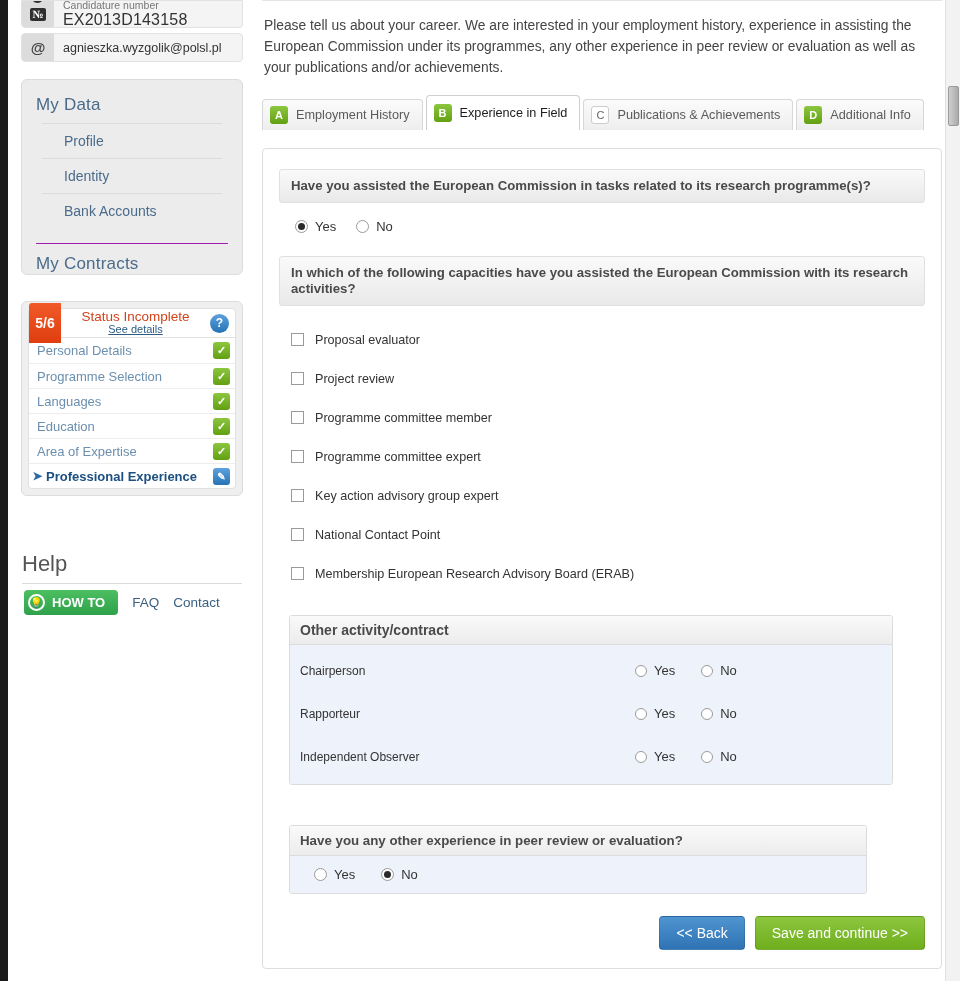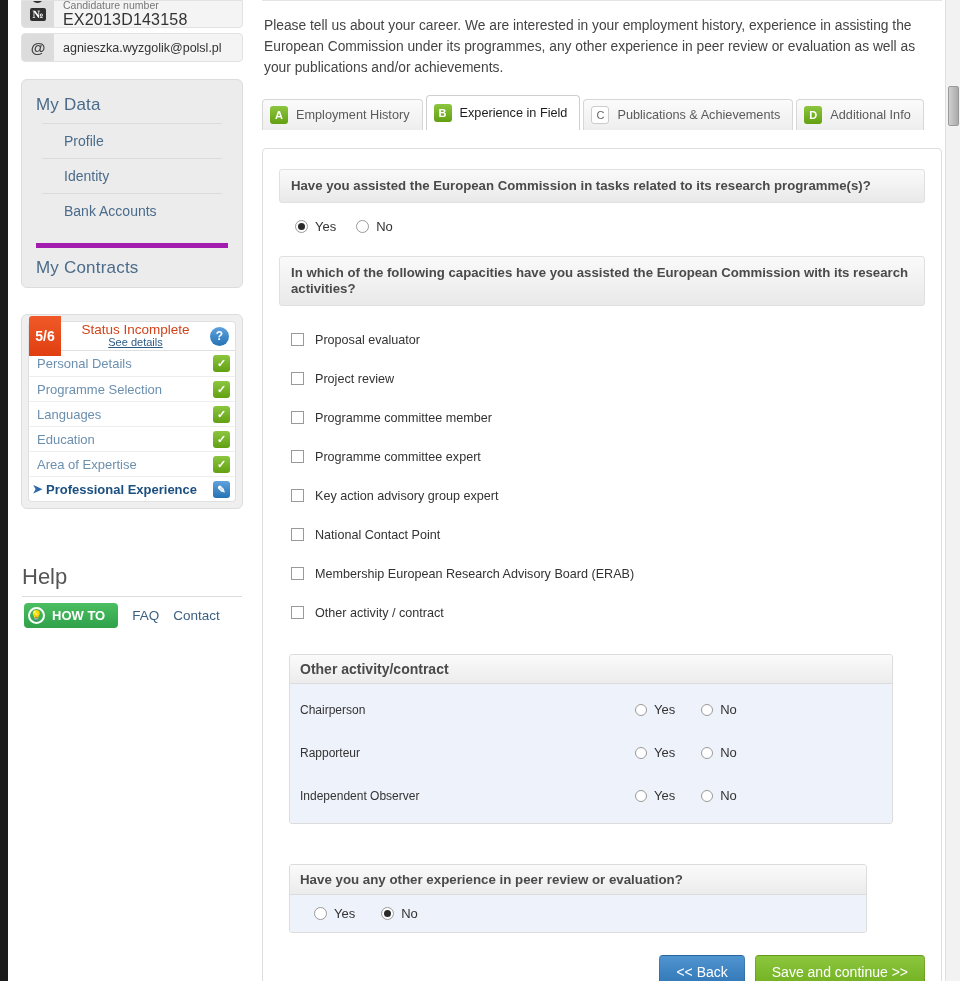--- a/index.html
+++ b/index.html
@@ -78,41 +78,41 @@
     font-size: 16px; color: #333; line-height: 17px;
     letter-spacing: .2px;
   }
   .id-email { font-size: 12.5px; color: #333; }
 
   .panel {
     margin: 17px 9px 0 9px;
     background: #ececec;
     border: 1px solid #dcdcdc;
     border-radius: 6px;
-    padding: 10px 14px 9px 14px;
+    padding: 10px 14px 0 14px;
   }
   .panel h2 {
     margin: 5px 0 0 0;
     font-size: 17px;
     font-weight: normal;
     color: #4a6b8a;
     letter-spacing: .2px;
   }
   .nav-sub {
     margin: 6px; padding: 0; list-style: none;
   }
   .nav-sub li {
     border-top: 1px solid #dcdcdc;
     padding: 9px 0 9px 22px;
     font-size: 14px;
     color: #4a6b8a;
     cursor: pointer;
   }
   .nav-sub li:first-child { border-top: 1px solid #dcdcdc; margin-top: 8px;}
-  h2.second { border-top: 5px solid #a21caf; padding-top: 10px; margin-top: 15px;}
+  h2.second { border-top: 1px solid #a21caf; padding-top: 10px; margin-top: 15px;}
 
   
   .status-card {
     margin: 26px 9px 0 9px;
     background: #efefef;
     border: 1px solid #dcdcdc;
     border-radius: 6px;
     padding: 6px;
   }
   .status-head {
@@ -505,24 +505,20 @@
             <span class="cbox"></span>
             <span>Key action advisory group expert</span>
           </label>
           <label class="cb-item">
             <span class="cbox"></span>
             <span>National Contact Point</span>
           </label>
           <label class="cb-item">
             <span class="cbox"></span>
             <span>Membership European Research Advisory Board (ERAB)</span>
-          </label>
-          <label class="cb-item">
-            <span class="cbox"></span>
-            <span>Other activity / contract</span>
           </label>
         </div>
 
         <div class="subpanel">
           <div class="subpanel-head">Other activity/contract</div>
           <div class="subpanel-body">
             <div class="sp-row">
               <span class="sp-label">Chairperson</span>
               <span class="sp-opts">
                 <label class="opt">

